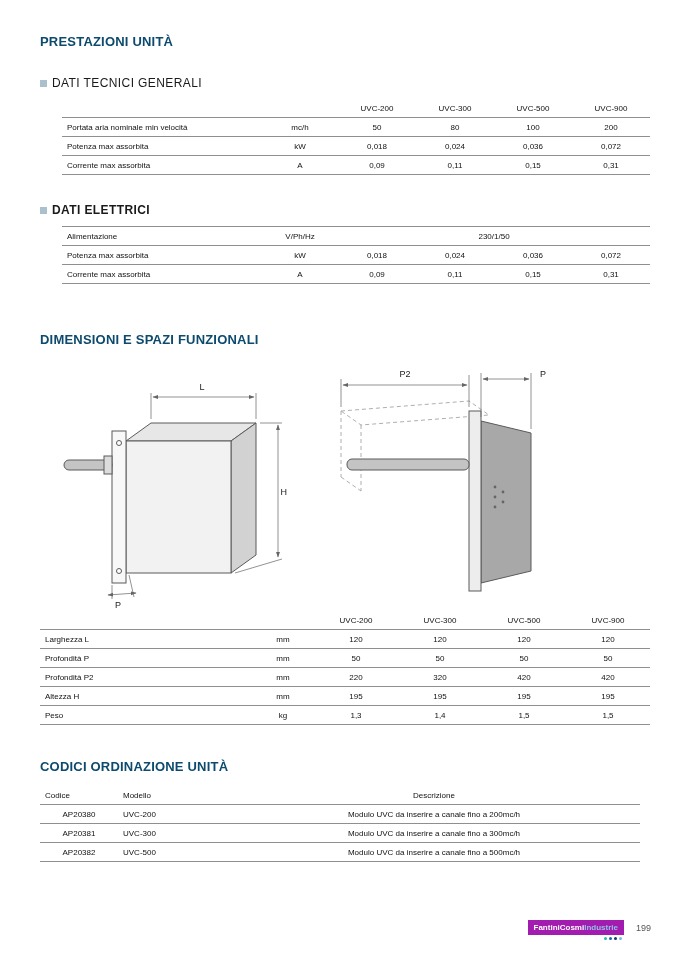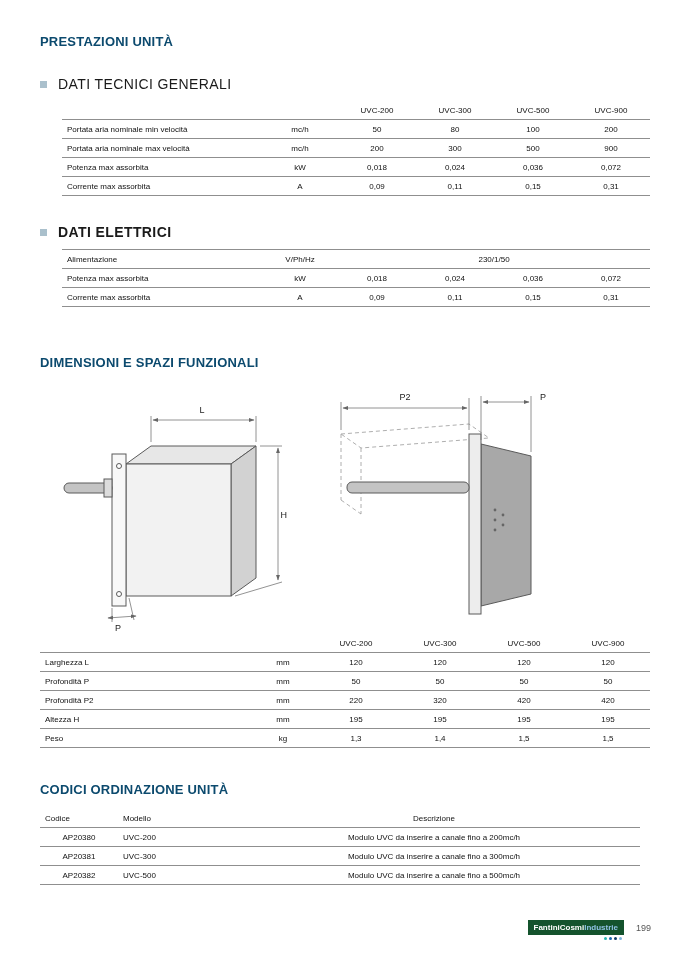--- a/index.html
+++ b/index.html
@@ -7,22 +7,22 @@
     width:677px; height:958px; overflow:hidden; position:relative;
     background:#ffffff; color:#1a1a1a;
     font-family:"Liberation Sans", sans-serif;
   }
   .content { padding:34px 27px 0 40px; }
 
   .main-title { font-size:13px; font-weight:700; color:#0c4a6e; letter-spacing:.2px; }
   .t2 { margin-top:48px; }
   .t3 { margin-top:34px; }
 
-  .section-heading { display:flex; align-items:center; gap:11px; margin-top:27px;
-                     font-size:14px; color:#1a1a1a; letter-spacing:.4px; }
+  .section-heading { display:flex; align-items:center; gap:5px; margin-top:27px;
+                     font-size:12px; color:#1a1a1a; letter-spacing:.4px; }
   .section-heading.second { margin-top:28px;font-weight:bold; }
   .bullet { width:7px; height:7px; background:#aac0cc; flex:none; }
 
   table { border-collapse:collapse; table-layout:fixed; font-size:8px; color:#111; }
   td, th { padding:4.5px 2px; font-weight:400; vertical-align:middle; }
   tbody tr { border-top:1px solid #8f8f8f; border-bottom:1px solid #8f8f8f; }
   .lbl { text-align:left; padding-left:5px; }
   .unit, .val, thead th { text-align:center; }
 
   .spec { width:588px; margin:9px 0 0 22px; }
@@ -36,21 +36,21 @@
   .cod-table th.h-code, .cod-table th.h-model { text-align:left; padding-left:5px; }
   .cod-table th.h-desc { text-align:center;margin-top:12px; }
   .cod-table .code { text-align:center; }
   .cod-table .model { text-align:left; padding-left:5px; }
   .cod-table .desc { text-align:center; }
 
   .drawings { display:flex; gap:30px; margin-top:12px; padding-left:14px; align-items:flex-start; }
   svg text { font-family:"Liberation Sans", sans-serif; font-size:9px; fill:#222; }
 
   .footer { position:absolute; right:26px; bottom:18px; display:flex; align-items:flex-start; gap:12px; }
-  .logo-box { background:#14532d; color:#fff; font-size:8px; font-weight:700; padding:3.5px 6px; line-height:1; white-space:nowrap; }
+  .logo-box { background:#a21caf; color:#fff; font-size:8px; font-weight:700; padding:3.5px 6px; line-height:1; white-space:nowrap; }
   .logo-suffix { color:#8fc1e3; }
   .logo-dots { display:flex; gap:2px; justify-content:flex-end; margin-top:2px; padding-right:2px; }
   .dot { width:3px; height:3px; border-radius:50%; }
   .d1 { background:#29b6b0; } .d2 { background:#1766ad; } .d3 { background:#0d3a66; } .d4 { background:#7db6de; }
   .page-number { font-size:9px; color:#555; margin-top:3px; }
 </style>
 </head>
 <body>
 
 <div class="content">
@@ -82,28 +82,20 @@
       </tr>
     </thead>
     <tbody>
       <tr>
         <td class="lbl">Portata aria nominale min velocità</td>
         <td class="unit">mc/h</td>
         <td class="val">50</td>
         <td class="val">80</td>
         <td class="val">100</td>
         <td class="val">200</td>
-      </tr>
-      <tr>
-        <td class="lbl">Portata aria nominale max velocità</td>
-        <td class="unit">mc/h</td>
-        <td class="val">200</td>
-        <td class="val">300</td>
-        <td class="val">500</td>
-        <td class="val">900</td>
       </tr>
       <tr>
         <td class="lbl">Potenza max assorbita</td>
         <td class="unit">kW</td>
         <td class="val">0,018</td>
         <td class="val">0,024</td>
         <td class="val">0,036</td>
         <td class="val">0,072</td>
       </tr>
       <tr>

